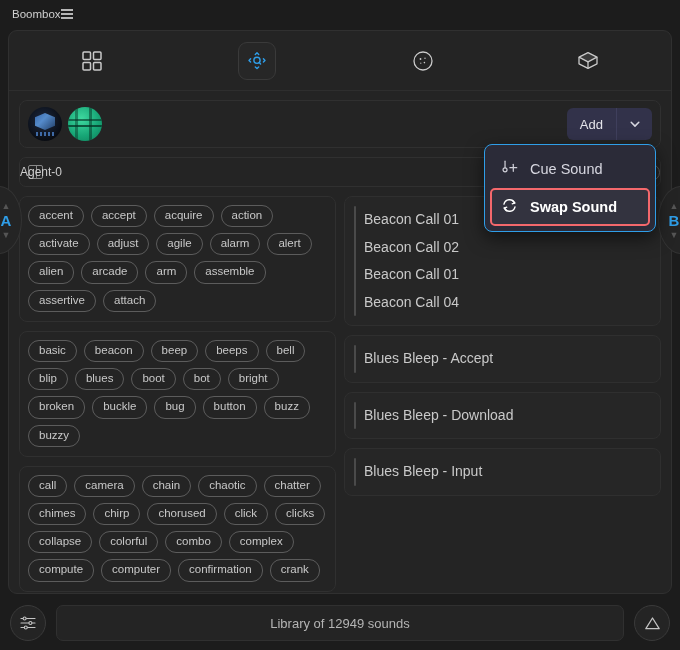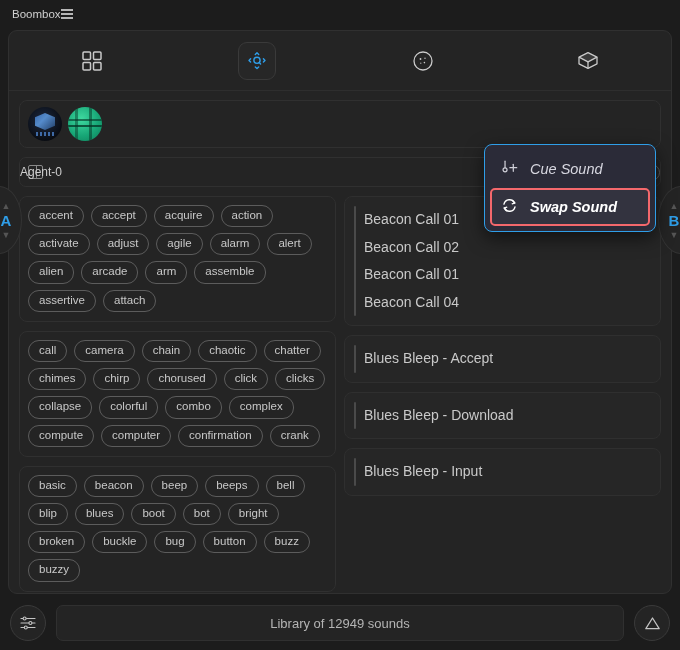--- a/index.html
+++ b/index.html
@@ -103,21 +103,21 @@
   .soundgroup { background: #262626; border: 1px solid #2f2f2f; border-radius: 8px;
     padding: 9px 0 9px 0; position: relative; flex: 0 0 auto; }
   .soundgroup::before { content: ""; position: absolute; left: 9px; top: 9px; bottom: 9px;
     width: 2px; background: #4a4a4a; border-radius: 1px; }
   .sounditem { color: #c9c9c9; font-size: 14px; padding: 5px 12px 5px 19px; cursor: pointer; line-height: 1.25; }
 
   
   .ctxmenu {
     position: absolute; left: 484px; top: 144px; width: 172px;
     background: #2b2b38; border: 1.5px solid #2f9ee8; border-radius: 8px;
-    padding: 5px; z-index: 40; box-shadow: 0 6px 18px rgba(0,0,0,.55); font-style: italic;
+    padding: 5px; z-index: 40; box-shadow: 0 6px 18px rgba(0,0,0,.55);
   }
   .ctxitem { display: flex; align-items: center; gap: 11px; padding: 8px 10px;
     color: #d7d7e0; font-size: 14.5px; border-radius: 5px; cursor: pointer; }
   .ctxitem.highlight { border: 2.5px solid #f4686c; background: #33333f; color: #fff;
     padding: 6px 8px; font-weight: 600; }
 
   
   .sidehandle { position: absolute; top: 186px; width: 46px; height: 68px; z-index: 30;
     display: flex; align-items: center; justify-content: center; flex-direction: column; gap: 3px;
     background: #242424; border: 1px solid #333; }
@@ -199,20 +199,28 @@
             <path d="M3 8.2v6.6l9 4.6 9-4.6V8.2"></path>
             <path d="M12 12.8v6.6"></path>
           </svg>
         </div>
       </div>
     </div>
 
     <div class="avatarrow">
       <div class="avatar a1"></div>
       <div class="avatar a2"></div>
+      <div class="addwrap">
+        <div class="addbtn">Add</div>
+        <div class="adddrop">
+          <svg width="14" height="14" viewBox="0 0 14 14" fill="none" stroke="#d7d7e0" stroke-width="1.5" stroke-linecap="round" stroke-linejoin="round">
+            <polyline points="3.2,5.3 7,9.1 10.8,5.3"></polyline>
+          </svg>
+        </div>
+      </div>
     </div>
 
     <div class="agentrow">
       <div class="panelicon"></div>
       <div class="agentcenter">
         <span class="agentname">Agent-0</span>
         <span class="agentbadge">230</span>
       </div>
     </div>
 
@@ -227,20 +235,38 @@
             <div class="tag">adjust</div>
             <div class="tag">agile</div>
             <div class="tag">alarm</div>
             <div class="tag">alert</div>
             <div class="tag">alien</div>
             <div class="tag">arcade</div>
             <div class="tag">arm</div>
             <div class="tag">assemble</div>
             <div class="tag">assertive</div>
             <div class="tag">attach</div>
+          </div>
+          <div class="taggroup">
+            <div class="tag">basic</div>
+            <div class="tag">beacon</div>
+            <div class="tag">beep</div>
+            <div class="tag">beeps</div>
+            <div class="tag">bell</div>
+            <div class="tag">blip</div>
+            <div class="tag">blues</div>
+            <div class="tag">boot</div>
+            <div class="tag">bot</div>
+            <div class="tag">bright</div>
+            <div class="tag">broken</div>
+            <div class="tag">buckle</div>
+            <div class="tag">bug</div>
+            <div class="tag">button</div>
+            <div class="tag">buzz</div>
+            <div class="tag">buzzy</div>
           </div>
           <div class="taggroup">
             <div class="tag">call</div>
             <div class="tag">camera</div>
             <div class="tag">chain</div>
             <div class="tag">chaotic</div>
             <div class="tag">chatter</div>
             <div class="tag">chimes</div>
             <div class="tag">chirp</div>
             <div class="tag">chorused</div>
@@ -248,38 +274,20 @@
             <div class="tag">clicks</div>
             <div class="tag">collapse</div>
             <div class="tag">colorful</div>
             <div class="tag">combo</div>
             <div class="tag">complex</div>
             <div class="tag">compute</div>
             <div class="tag">computer</div>
             <div class="tag">confirmation</div>
             <div class="tag">crank</div>
           </div>
-          <div class="taggroup">
-            <div class="tag">basic</div>
-            <div class="tag">beacon</div>
-            <div class="tag">beep</div>
-            <div class="tag">beeps</div>
-            <div class="tag">bell</div>
-            <div class="tag">blip</div>
-            <div class="tag">blues</div>
-            <div class="tag">boot</div>
-            <div class="tag">bot</div>
-            <div class="tag">bright</div>
-            <div class="tag">broken</div>
-            <div class="tag">buckle</div>
-            <div class="tag">bug</div>
-            <div class="tag">button</div>
-            <div class="tag">buzz</div>
-            <div class="tag">buzzy</div>
-          </div>
         </div>
       <div class="pane" id="soundpane">
           <div class="soundgroup">
             <div class="sounditem">Beacon Call 01</div>
             <div class="sounditem">Beacon Call 02</div>
             <div class="sounditem">Beacon Call 01</div>
             <div class="sounditem">Beacon Call 04</div>
           </div>
           <div class="soundgroup">
             <div class="sounditem">Blues Bleep - Accept</div>

